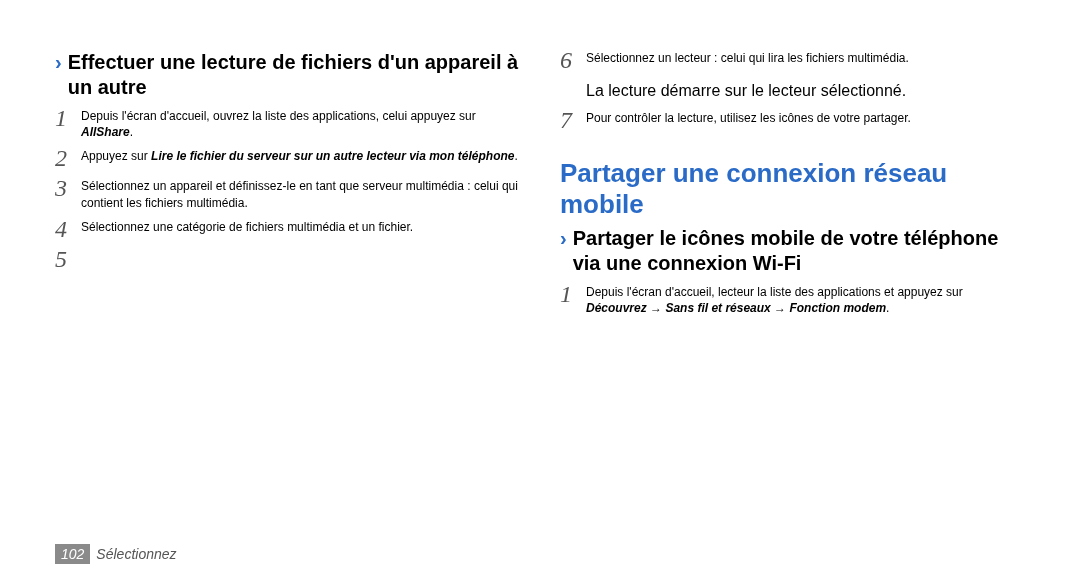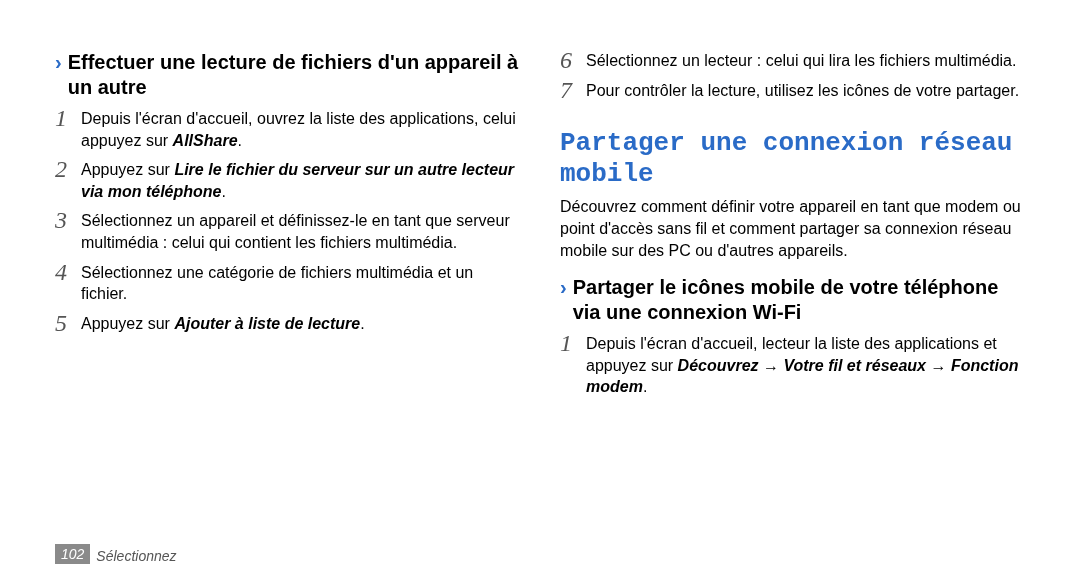--- a/index.html
+++ b/index.html
@@ -39,58 +39,57 @@
     margin-right: 6px;
     font-size: 20px;
     line-height: 1.25;
   }
   .section-title {
     color: #2a6bc7;
     font-size: 26px;
     font-weight: 700;
     line-height: 1.2;
     margin: 18px 0 6px 0;
-    font-family: Liberation Mono, monospace;
   }
   .step {
     display: flex;
     align-items: flex-start;
     margin-bottom: 8px;
   }
   .step .num {
     font-family: Georgia, "Times New Roman", serif;
     font-style: italic;
     font-size: 24px;
     color: #555;
     width: 26px;
     flex-shrink: 0;
     line-height: 1;
     margin-top: -2px;
   }
   .step .body {
-    font-size: 16px;
+    font-size: 12px;
     line-height: 1.35;
   }
   .afterstep {
     margin-left: 26px;
     font-size: 16px;
     line-height: 1.35;
     margin-bottom: 8px;
   }
   .intro {
     font-size: 16px;
     line-height: 1.35;
     margin-bottom: 14px;
   }
   .footer {
     position: absolute;
     left: 55px;
     bottom: 22px;
     display: flex;
-    align-items: flex-end;
+    align-items: center;
     font-size: 14px;
     font-style: italic;
     color: #555;
   }
   .footer .pagenum {
     background: #8a8a8a;
     color: #fff;
     font-style: italic;
     font-size: 14px;
     padding: 2px 6px;
@@ -128,51 +127,48 @@
       <div class="body">Sélectionnez un appareil et définissez-le en tant que serveur multimédia : celui qui contient les fichiers multimédia.</div>
     </div>
 
     <div class="step">
       <div class="num">4</div>
       <div class="body">Sélectionnez une catégorie de fichiers multimédia et un fichier.</div>
     </div>
 
     <div class="step">
       <div class="num">5</div>
-      <div class="body">
-        <span>Appuyez sur </span><b>Ajouter à liste de lecture</b><span>.</span>
-      </div>
     </div>
   </div>
 
   <div class="column">
 
     <div class="step">
       <div class="num">6</div>
       <div class="body">Sélectionnez un lecteur : celui qui lira les fichiers multimédia.</div>
     </div>
+    <div class="afterstep">La lecture démarre sur le lecteur sélectionné.</div>
 
     <div class="step">
       <div class="num">7</div>
       <div class="body">Pour contrôler la lecture, utilisez les icônes de votre partager.</div>
     </div>
 
     <div class="section-title">Partager une connexion réseau mobile</div>
 
-    <div class="intro">Découvrez comment définir votre appareil en tant que modem ou point d'accès sans fil et comment partager sa connexion réseau mobile sur des PC ou d'autres appareils.</div>
 
     <div class="subheading">
       <span class="chevron">›</span>
       <span>Partager le icônes mobile de votre téléphone via une connexion Wi-Fi</span>
     </div>
 
     <div class="step">
       <div class="num">1</div>
       <div class="body">
-        <span>Depuis l'écran d'accueil, lecteur la liste des applications et appuyez sur </span><b>Découvrez</b><span> → </span><b>Votre fil et réseaux</b><span> → </span><b>Fonction modem</b><span>.</span>
+        <span>Depuis l'écran d'accueil, lecteur la liste des applications et appuyez sur </span><b>Découvrez</b><span> → </span><b>Sans fil et réseaux</b><span> → </span><b>Fonction modem</b><span>.</span>
       </div>
     </div>
   </div>
 
 </div>
 
 <div class="footer">
   <span class="pagenum">102</span>
   <span>Sélectionnez</span>
 </div>

